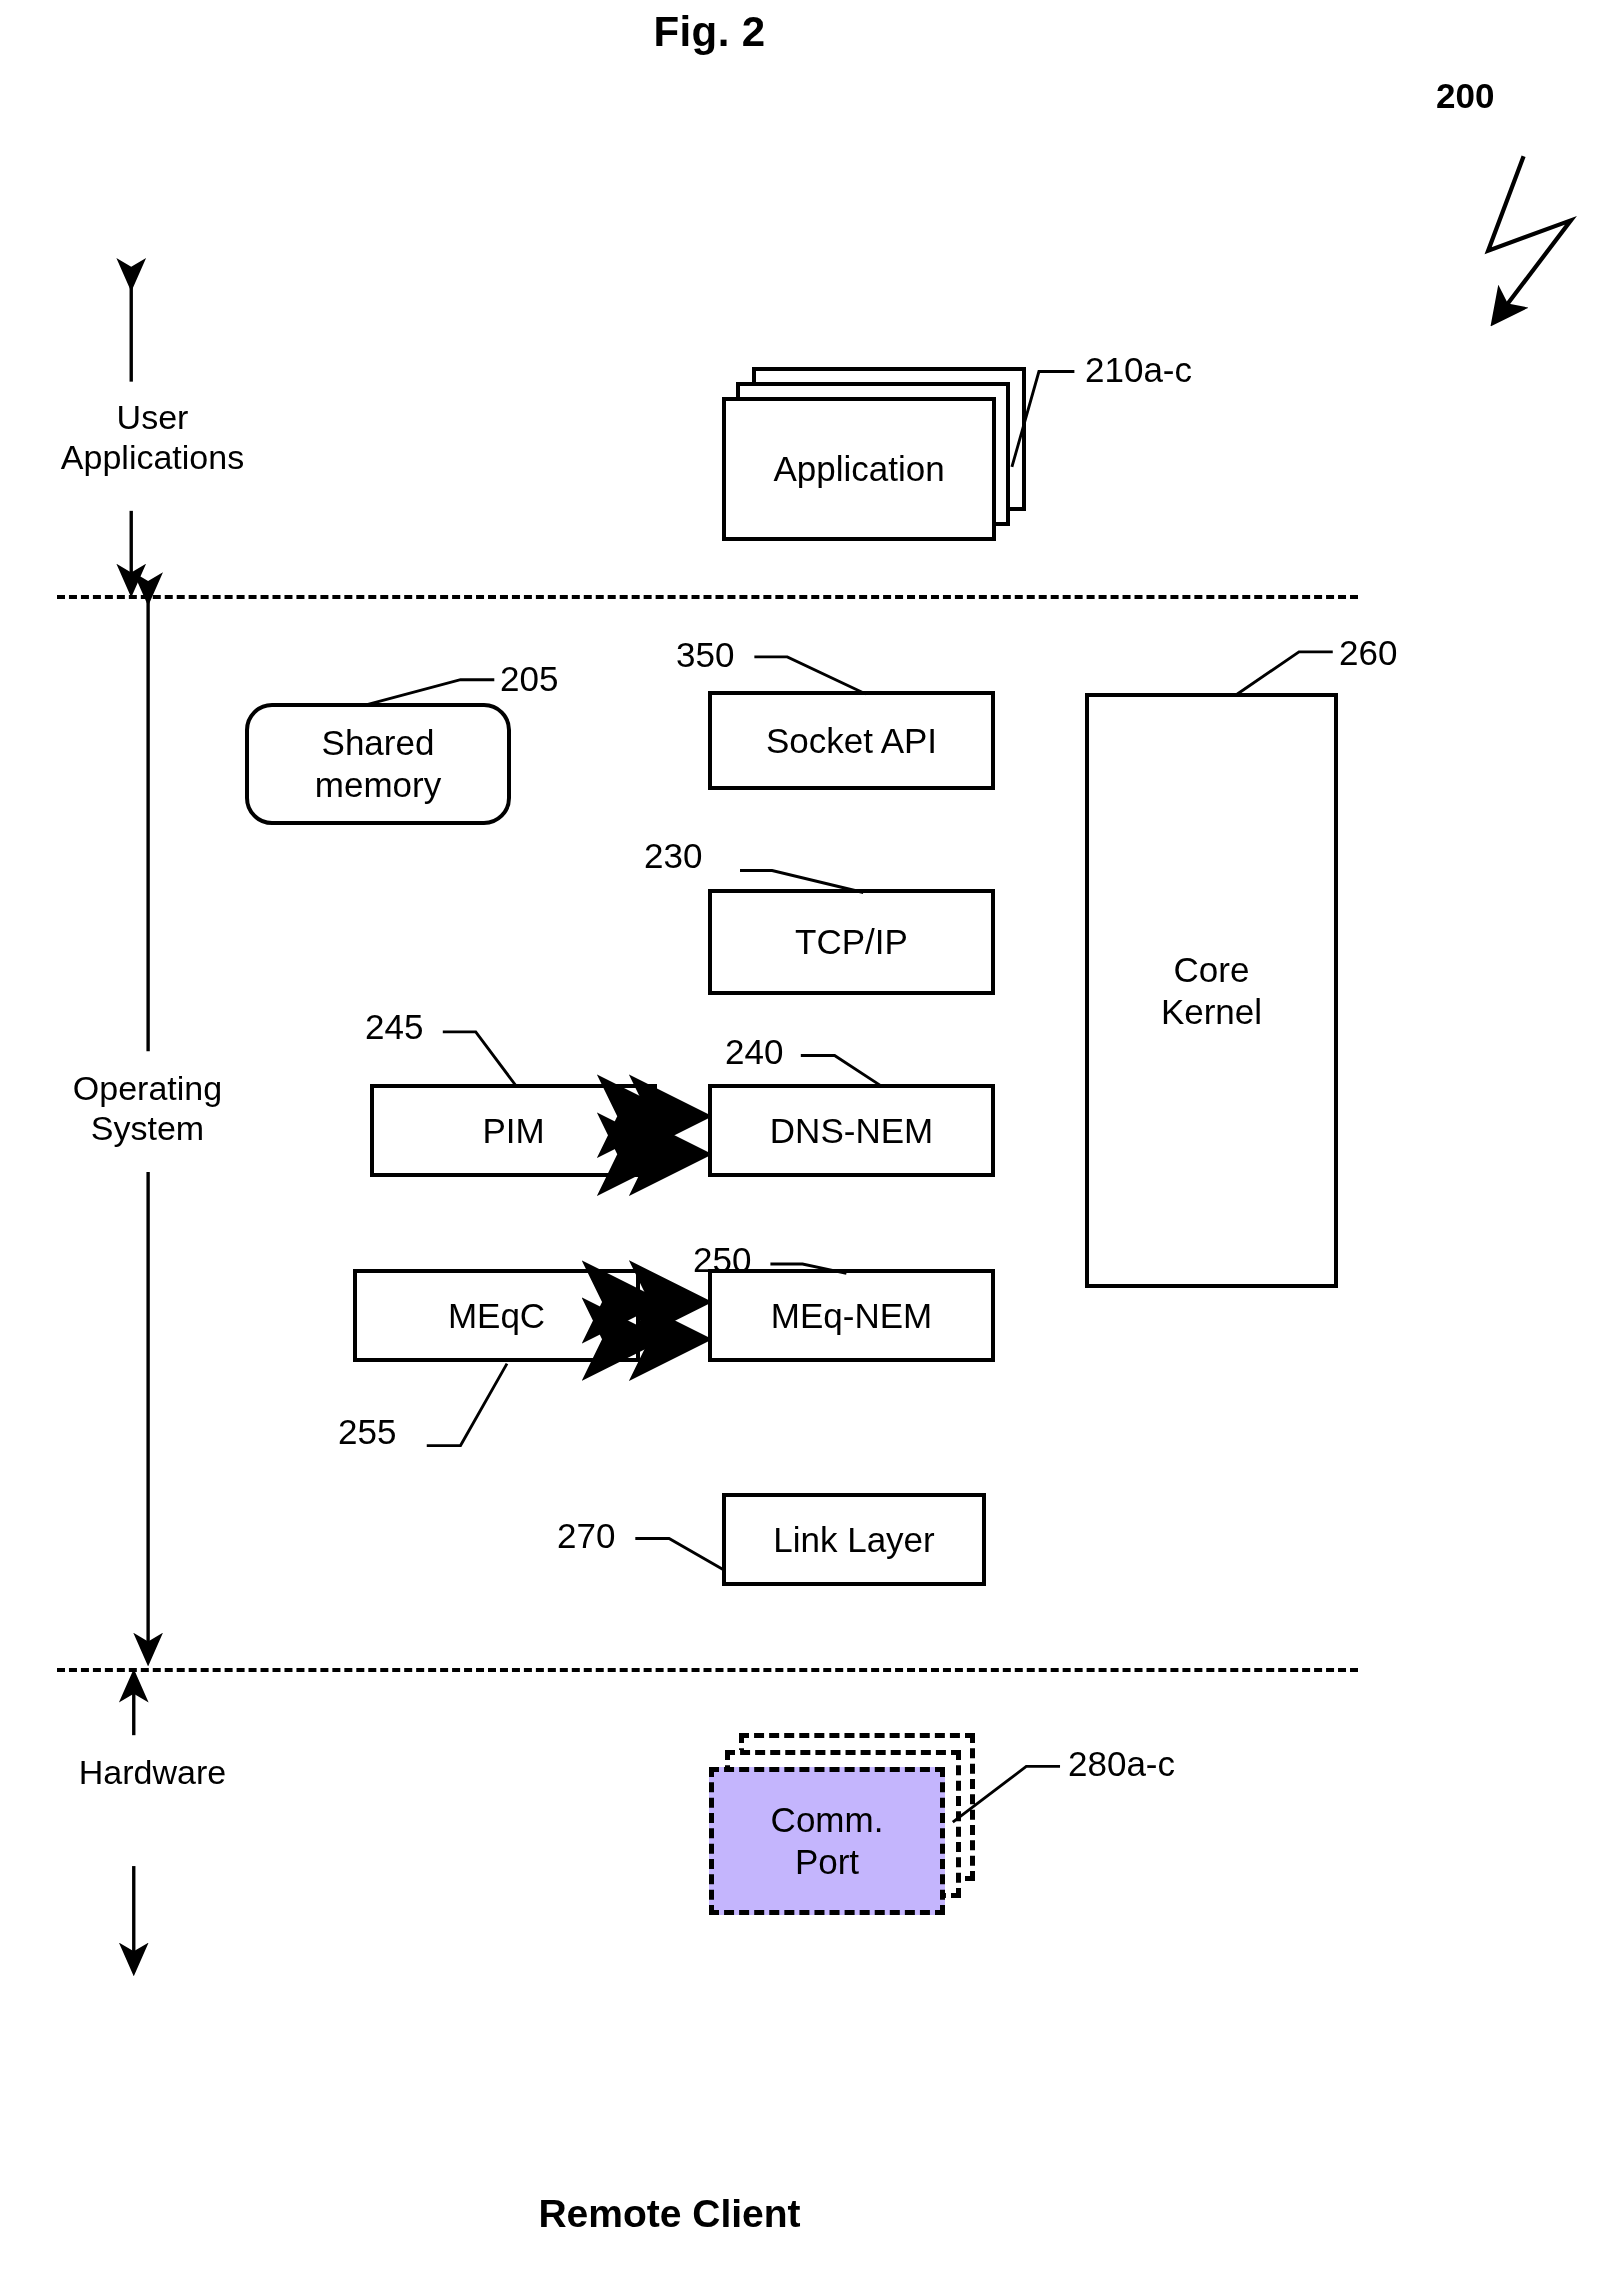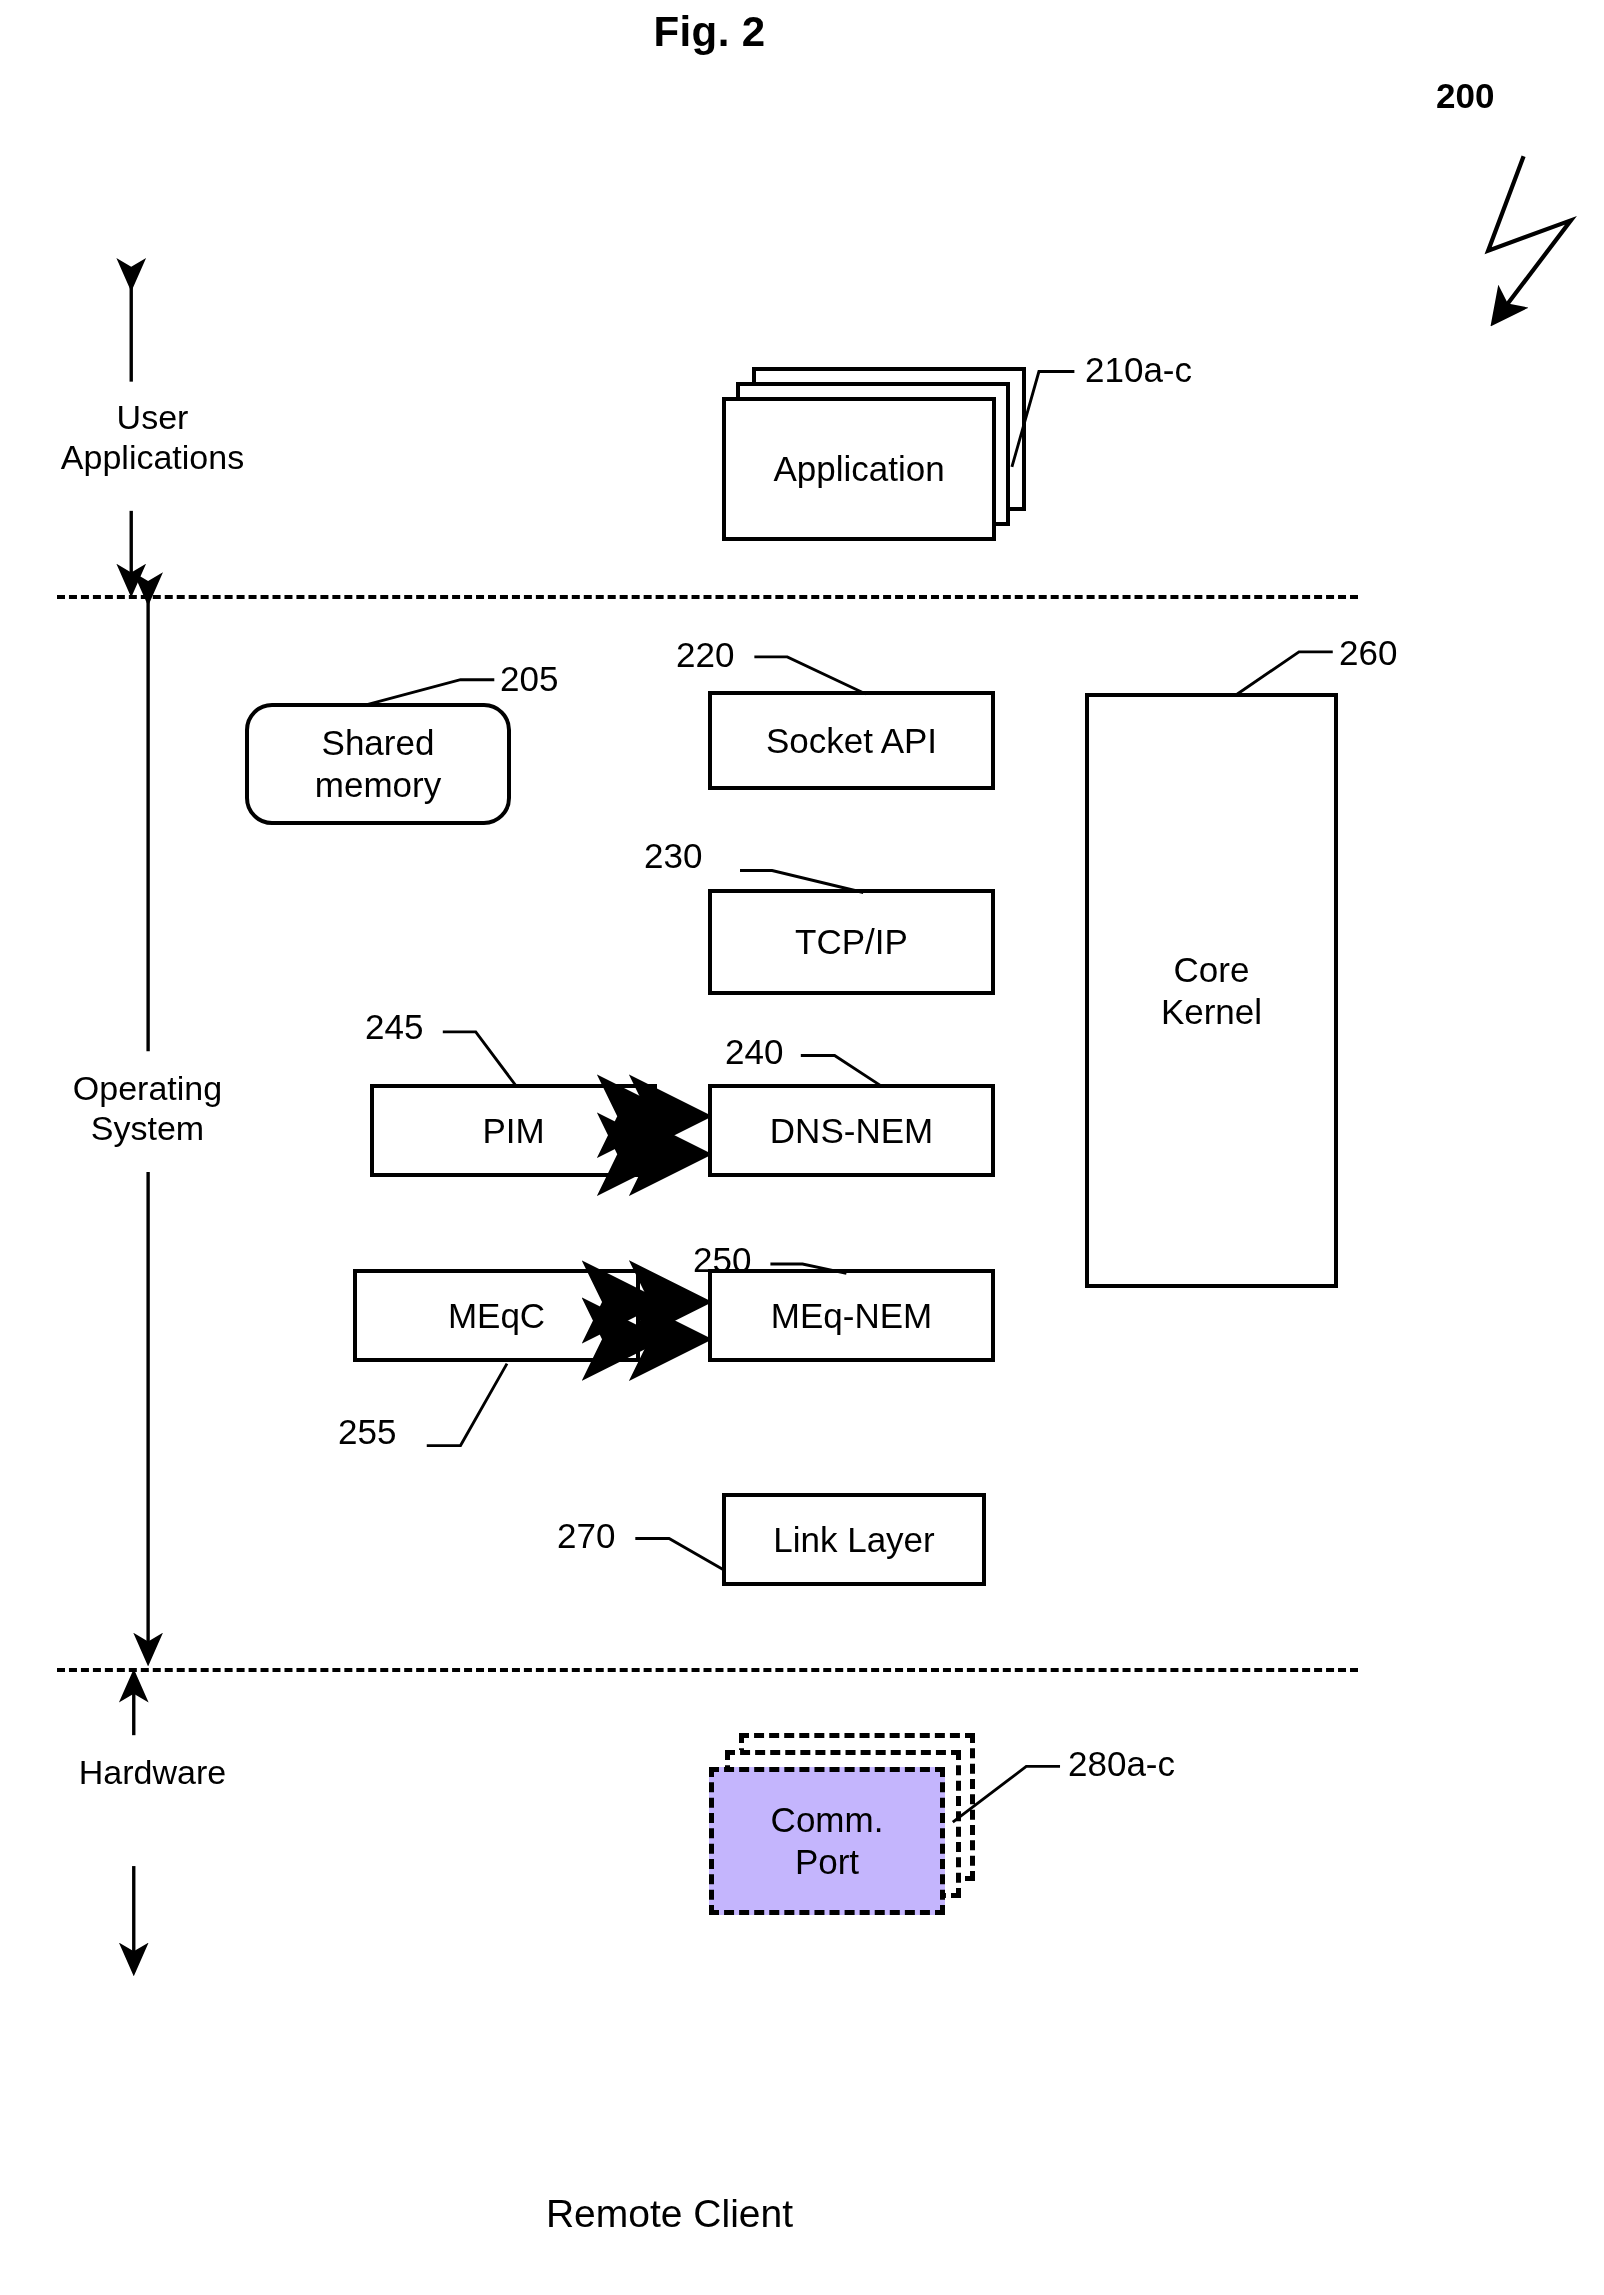--- a/index.html
+++ b/index.html
@@ -36,21 +36,21 @@
     left: 1436px; top: 76px;
     font-size: 35px;
     font-weight: bold;
   }
 
   .bottom-caption {
     left: 0; top: 2192px;
     width: 1339px;
     text-align: center;
     font-size: 39px;
-    font-weight: normal;
+    font-weight: bold;
   }
 
   
   .layer-label {
     font-size: 34px;
     text-align: center;
     line-height: 1.18;
     white-space: pre-line;
   }
   .layer-user  { left: 51px; top: 397px;  width: 203px; }
@@ -146,21 +146,21 @@
 
   <div class="abs box" style="left:245px; top:703px; width:266px; height:122px;border-radius:27px;">
     <span>Shared
 memory</span>
   </div>
   <div class="abs ref" style="left:500px; top:659px;text-align:center;">205</div>
 
   <div class="abs box" style="left:708px; top:691px; width:287px; height:99px;">
     <span>Socket  API</span>
   </div>
-  <div class="abs ref" style="left:676px; top:635px;">220</div>
+  <div class="abs ref" style="left:676px; top:635px;">350</div>
 
   <div class="abs box" style="left:708px; top:889px; width:287px; height:106px;">
     <span>TCP/IP</span>
   </div>
   <div class="abs ref" style="left:644px; top:836px;">230</div>
 
   <div class="abs box" style="left:370px; top:1084px; width:287px; height:93px;">
     <span>PIM</span>
   </div>
   <div class="abs ref" style="left:365px; top:1007px;">245</div>

